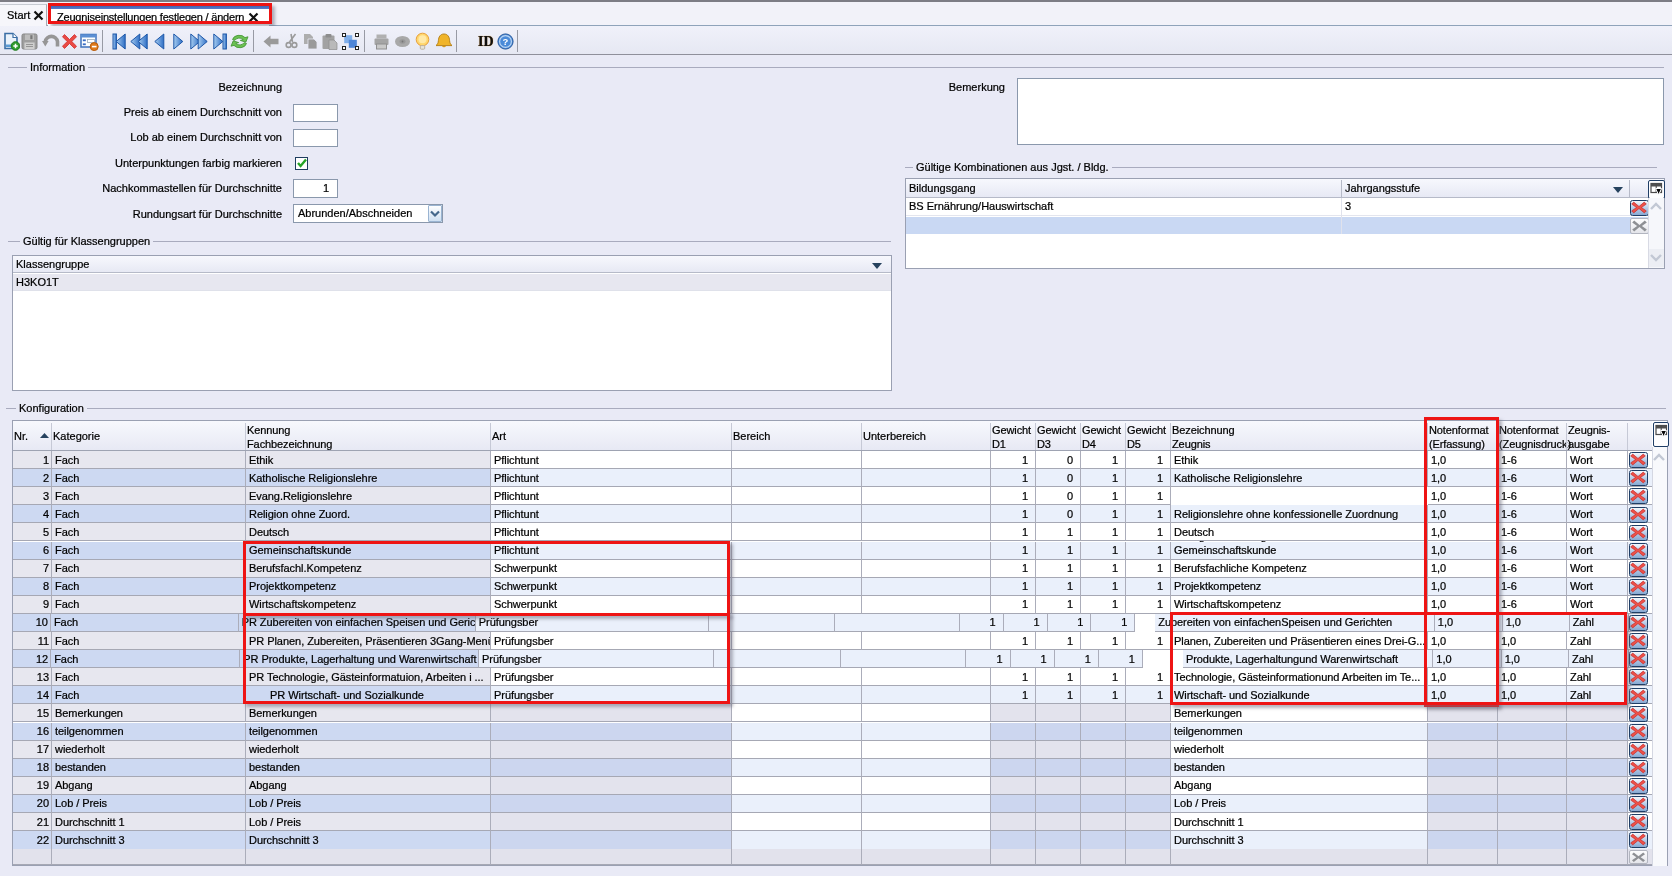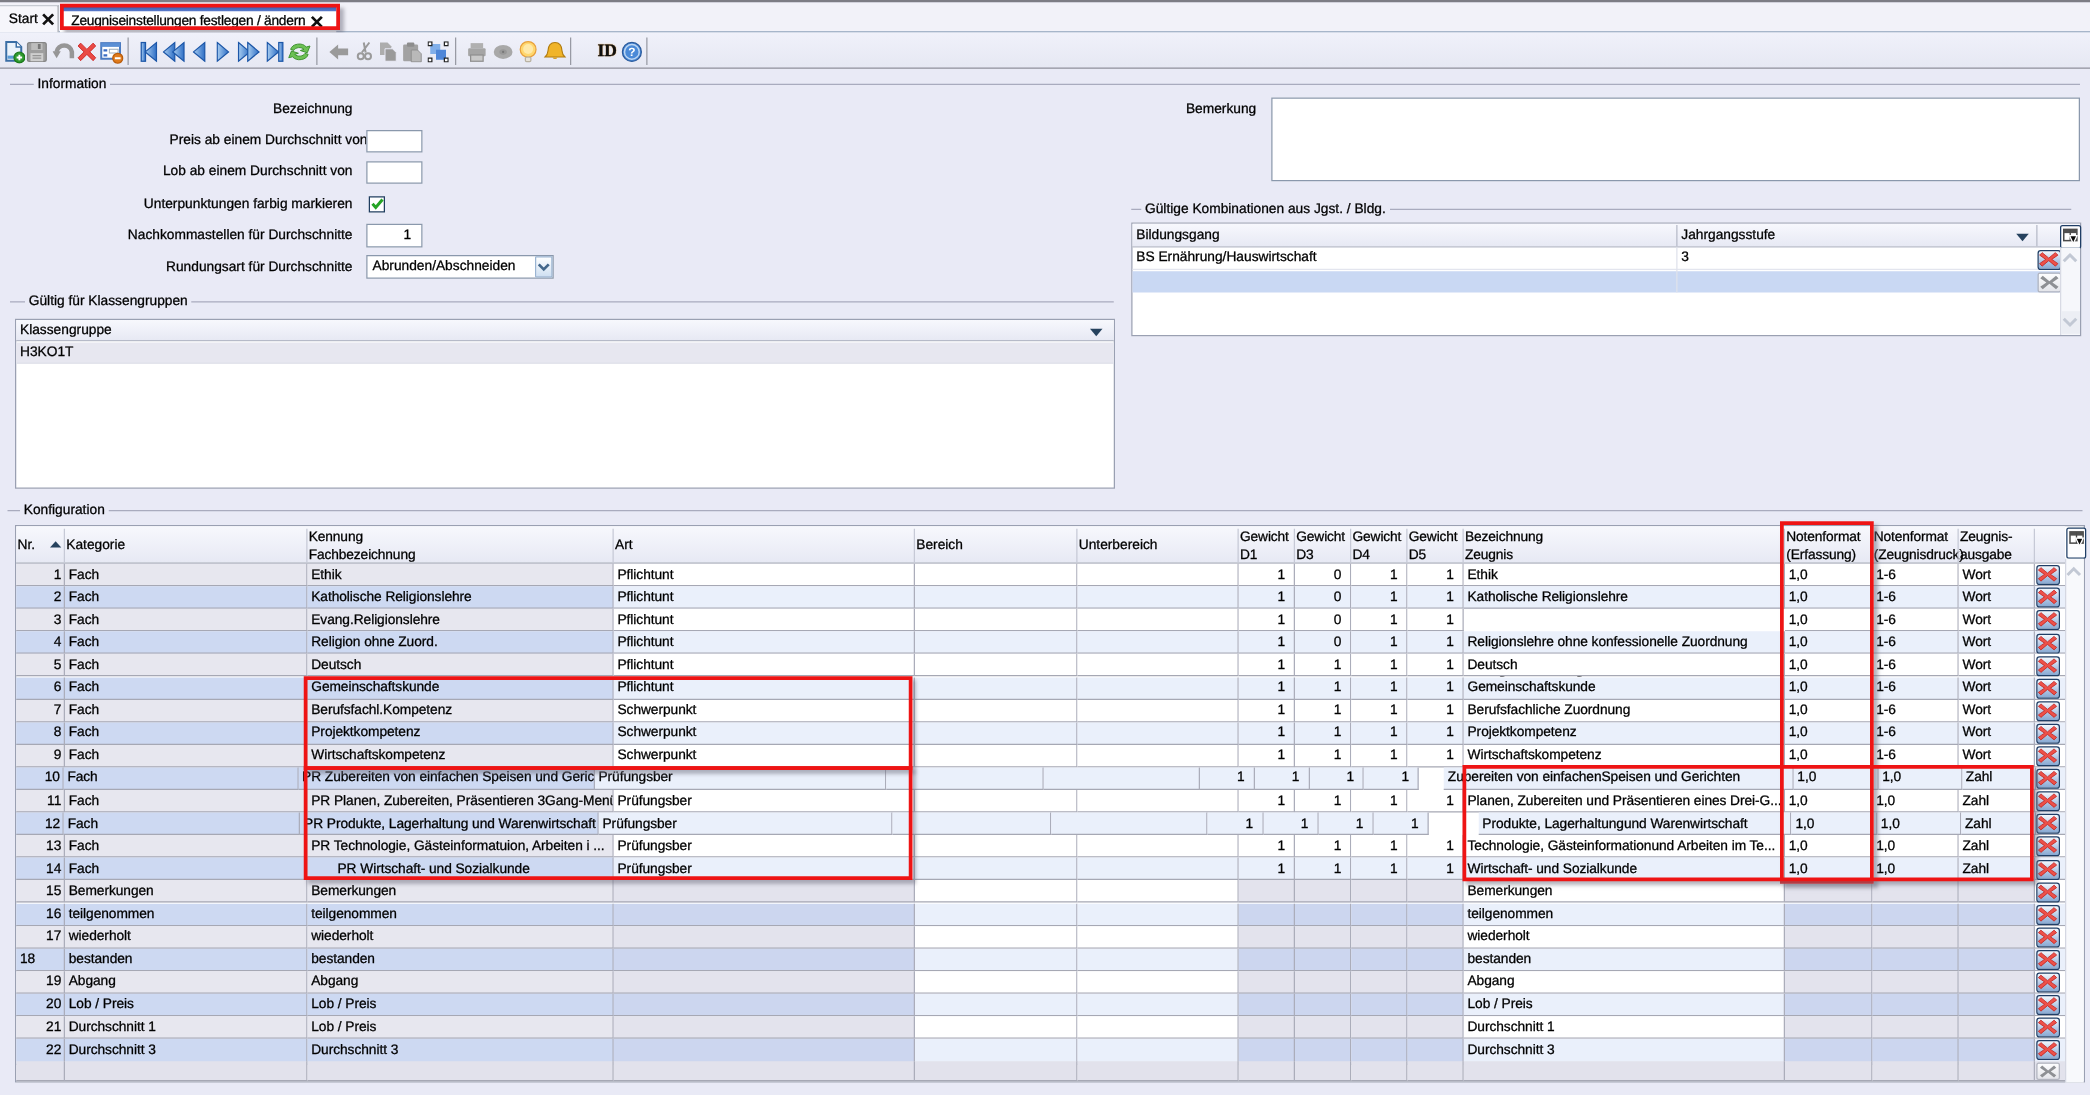--- a/index.html
+++ b/index.html
@@ -145,21 +145,21 @@
 <div class="ab" style="left:478px;top:34px;font-weight:bold;font-size:14px;font-family:'Liberation Serif',serif;color:#101010;text-shadow:0 0 1px #e8921c">ID</div>
 <svg style="position:absolute;left:497px;top:33px" width="17" height="17" viewBox="0 0 17 17">
       <circle cx="8.5" cy="8.5" r="7.6" fill="#4a8ad8" stroke="#2a5a9c"></circle>
       <circle cx="8.5" cy="8.5" r="5.9" fill="none" stroke="#bcd6f2" stroke-width="1.2"></circle>
       <text x="8.5" y="12" font-size="9.5" font-weight="bold" fill="#fff" text-anchor="middle" font-family="Liberation Sans">?</text>
     </svg>
 <div class="ab" style="left:517px;top:30px;width:1px;height:22px;background:#989aa4"></div>
 <div class="gl" style="left:8px;top:67px;width:1656px"></div>
 <div class="glab" style="left:27px;top:61px">Information</div>
 <div class="lbl" style="left:0;top:81px;width:282px">Bezeichnung</div>
-<div class="lbl" style="left:12px;top:106px;width:282px">Preis ab einem Durchschnitt von</div>
+<div class="lbl" style="left:0;top:106px;width:282px">Preis ab einem Durchschnitt von</div>
 <div class="lbl" style="left:0;top:131px;width:282px">Lob ab einem Durchschnitt von</div>
 <div class="lbl" style="left:0;top:157px;width:282px">Unterpunktungen farbig markieren</div>
 <div class="lbl" style="left:0;top:182px;width:282px">Nachkommastellen für Durchschnitte</div>
 <div class="lbl" style="left:0;top:208px;width:282px">Rundungsart für Durchschnitte</div>
 <div class="inp" style="left:293px;top:104px;width:45px;height:18px"></div>
 <div class="inp" style="left:293px;top:129px;width:45px;height:18px"></div>
 <div class="ab" style="left:295px;top:157px;width:13px;height:13px;background:#fff;border:1.5px solid #1f3d5f"></div>
 <svg style="position:absolute;left:296px;top:157px" width="12" height="12" viewBox="0 0 12 12">
       <path d="M2 6 L4.6 9 L10 2.6" fill="none" stroke="#26a426" stroke-width="2.4"></path>
     </svg>
@@ -392,21 +392,21 @@
 <div class="cell" style="width:39px;background:#e7e7ef;text-align:right;padding-right:2px;">7</div>
 <div class="cell" style="width:194px;background:#e7e7ef;">Fach</div>
 <div class="cell" style="width:245px;background:#e7e7ef;">Berufsfachl.Kompetenz</div>
 <div class="cell" style="width:241px;background:#ffffff;">Schwerpunkt</div>
 <div class="cell" style="width:130px;background:#ffffff;"></div>
 <div class="cell" style="width:129px;background:#ffffff;"></div>
 <div class="cell" style="width:45px;background:#ffffff;text-align:right;padding-right:7px;">1</div>
 <div class="cell" style="width:45px;background:#ffffff;text-align:right;padding-right:7px;">1</div>
 <div class="cell" style="width:45px;background:#ffffff;text-align:right;padding-right:7px;">1</div>
 <div class="cell" style="width:45px;background:#ffffff;text-align:right;padding-right:7px;">1</div>
-<div class="cell" style="width:257px;background:#ffffff;">Berufsfachliche Zuordnung</div>
+<div class="cell" style="width:257px;background:#ffffff;">Berufsfachliche Kompetenz</div>
 <div class="cell" style="width:70px;background:#ffffff;">1,0</div>
 <div class="cell" style="width:69px;background:#ffffff;">1-6</div>
 <div class="cell" style="width:61px;background:#ffffff;">Wort</div>
 <div class="cell" style="width:25px;background:#ffffff;padding:0"></div>
 </div>
 <div style="position:absolute;left:1615.5px;top:109.8px;width:19px;height:16px;background:linear-gradient(#f4f8fd,#b3c9e6 55%,#88a9d2);border:1.5px solid #1f3e66;border-radius:2.5px"><svg width="16" height="13" viewBox="0 0 16 13">
           <path d="M2.7 1.1 L8 5.5 L13.3 1.1 L15.3 3.1 L10.4 6.5 L15.3 9.9 L13.3 11.9 L8 7.5 L2.7 11.9 L0.7 9.9 L5.6 6.5 L0.7 3.1 Z" fill="#ee5149" stroke="#c42a28" stroke-width="0.7"></path>
         </svg></div>
 <div class="row" style="top:126.7px;height:18.1px">
 <div class="cell" style="width:39px;background:#cdd9f2;text-align:right;padding-right:2px;">8</div>
@@ -602,21 +602,21 @@
 <div class="cell" style="width:257px;background:#ffffff;">wiederholt</div>
 <div class="cell" style="width:70px;background:#e3e3ed;"></div>
 <div class="cell" style="width:69px;background:#e3e3ed;"></div>
 <div class="cell" style="width:61px;background:#e3e3ed;"></div>
 <div class="cell" style="width:25px;background:#ffffff;padding:0"></div>
 </div>
 <div style="position:absolute;left:1615.5px;top:290.79999999999995px;width:19px;height:16px;background:linear-gradient(#f4f8fd,#b3c9e6 55%,#88a9d2);border:1.5px solid #1f3e66;border-radius:2.5px"><svg width="16" height="13" viewBox="0 0 16 13">
           <path d="M2.7 1.1 L8 5.5 L13.3 1.1 L15.3 3.1 L10.4 6.5 L15.3 9.9 L13.3 11.9 L8 7.5 L2.7 11.9 L0.7 9.9 L5.6 6.5 L0.7 3.1 Z" fill="#ee5149" stroke="#c42a28" stroke-width="0.7"></path>
         </svg></div>
 <div class="row" style="top:307.7px;height:18.1px">
-<div class="cell" style="width:39px;background:#cdd9f2;text-align:left;padding-right:2px;">18</div>
+<div class="cell" style="width:39px;background:#cdd9f2;text-align:right;padding-right:2px;">18</div>
 <div class="cell" style="width:194px;background:#cdd9f2;">bestanden</div>
 <div class="cell" style="width:245px;background:#cdd9f2;">bestanden</div>
 <div class="cell" style="width:241px;background:#ccd6ef;"></div>
 <div class="cell" style="width:130px;background:#eaf0fb;"></div>
 <div class="cell" style="width:129px;background:#eaf0fb;"></div>
 <div class="cell" style="width:45px;background:#ccd6ef;text-align:right;padding-right:7px;"></div>
 <div class="cell" style="width:45px;background:#ccd6ef;text-align:right;padding-right:7px;"></div>
 <div class="cell" style="width:45px;background:#ccd6ef;text-align:right;padding-right:7px;"></div>
 <div class="cell" style="width:45px;background:#ccd6ef;text-align:right;padding-right:7px;"></div>
 <div class="cell" style="width:257px;background:#eaf0fb;">bestanden</div>

